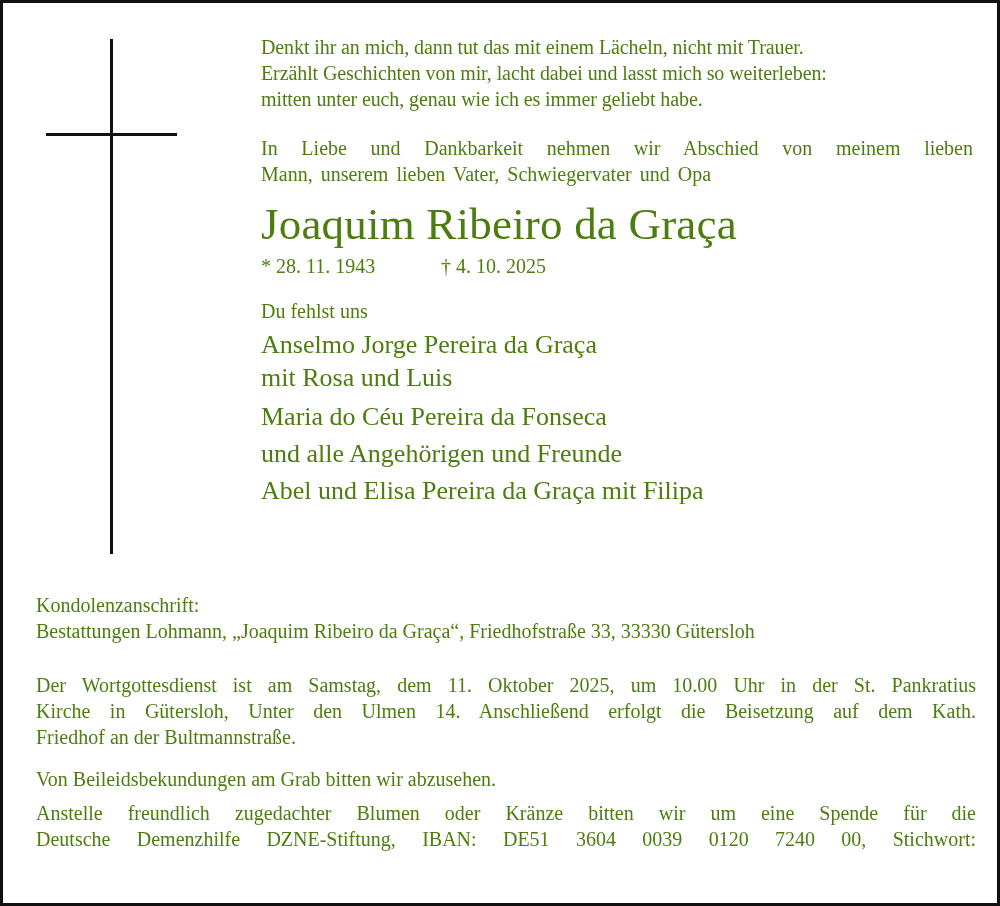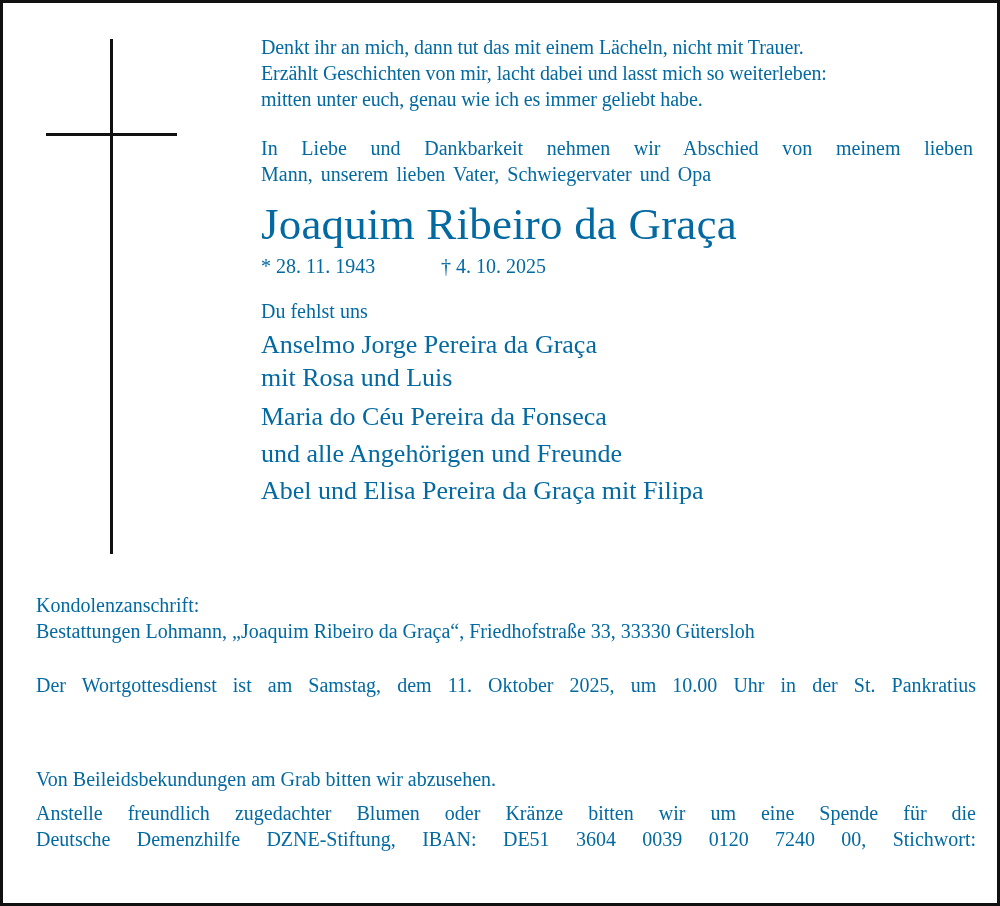--- a/index.html
+++ b/index.html
@@ -1,21 +1,21 @@
 <!DOCTYPE html>
 <html><head>
 <meta charset="utf-8">
 <style>
   html, body { margin: 0; padding: 0; background: #ffffff; }
   body { width: 1000px; height: 906px; position: relative; overflow: hidden; }
   .frame {
     position: absolute; left: 0; top: 0; width: 1000px; height: 906px;
     box-sizing: border-box; border: 3px solid #111111; background: #ffffff;
   }
-  .serif { font-family: "Liberation Serif", "DejaVu Serif", serif; color: #0369a1; }
+  .serif { font-family: "Liberation Serif", "DejaVu Serif", serif; color: #4d7c0f; }
   .cross-v { position: absolute; left: 107px; top: 36px; width: 3px; height: 515px; background: #111111; }
   .cross-h { position: absolute; left: 43px; top: 130px; width: 131px; height: 3px; background: #111111; }
 
   .right-col { position: absolute; left: 258px; top: 31px; width: 712px; }
   .p { font-size: 20px; line-height: 26px; margin: 0; }
   .verse { letter-spacing: -0.1px; }
   .intro { margin-top: 23px; word-spacing: 3px; }
   .intro .line1 { display: block; text-align: justify; text-align-last: justify; }
   .name { font-size: 45px; line-height: 52px; margin: 11px 0 0 0; letter-spacing: 0.2px; }
   .dates { font-size: 20px; line-height: 24px; margin-top: 4px; }
@@ -76,20 +76,22 @@
     </div>
   </div>
 
   <div class="bottom condolence p serif">
     <div>Kondolenzanschrift:</div>
     <div>Bestattungen Lohmann, „Joaquim Ribeiro da Graça“, Friedhofstraße 33, 33330 Gütersloh</div>
   </div>
 
   <div class="bottom service p serif j">
     <span class="l">Der Wortgottesdienst ist am Samstag, dem 11. Oktober 2025, um 10.00 Uhr in der St. Pankratius</span>
+    <span class="l">Kirche in Gütersloh, Unter den Ulmen 14. Anschließend erfolgt die Beisetzung auf dem Kath.</span>
+    <span class="last">Friedhof an der Bultmannstraße.</span>
   </div>
 
   <div class="bottom noflowers p serif">Von Beileidsbekundungen am Grab bitten wir abzusehen.</div>
 
   <div class="bottom donation p serif j">
     <span class="l">Anstelle freundlich zugedachter Blumen oder Kränze bitten wir um eine Spende für die</span>
     <span class="l">Deutsche Demenzhilfe DZNE-Stiftung, IBAN: DE51 3604 0039 0120 7240 00, Stichwort:</span>
   </div>
 
 </div>

